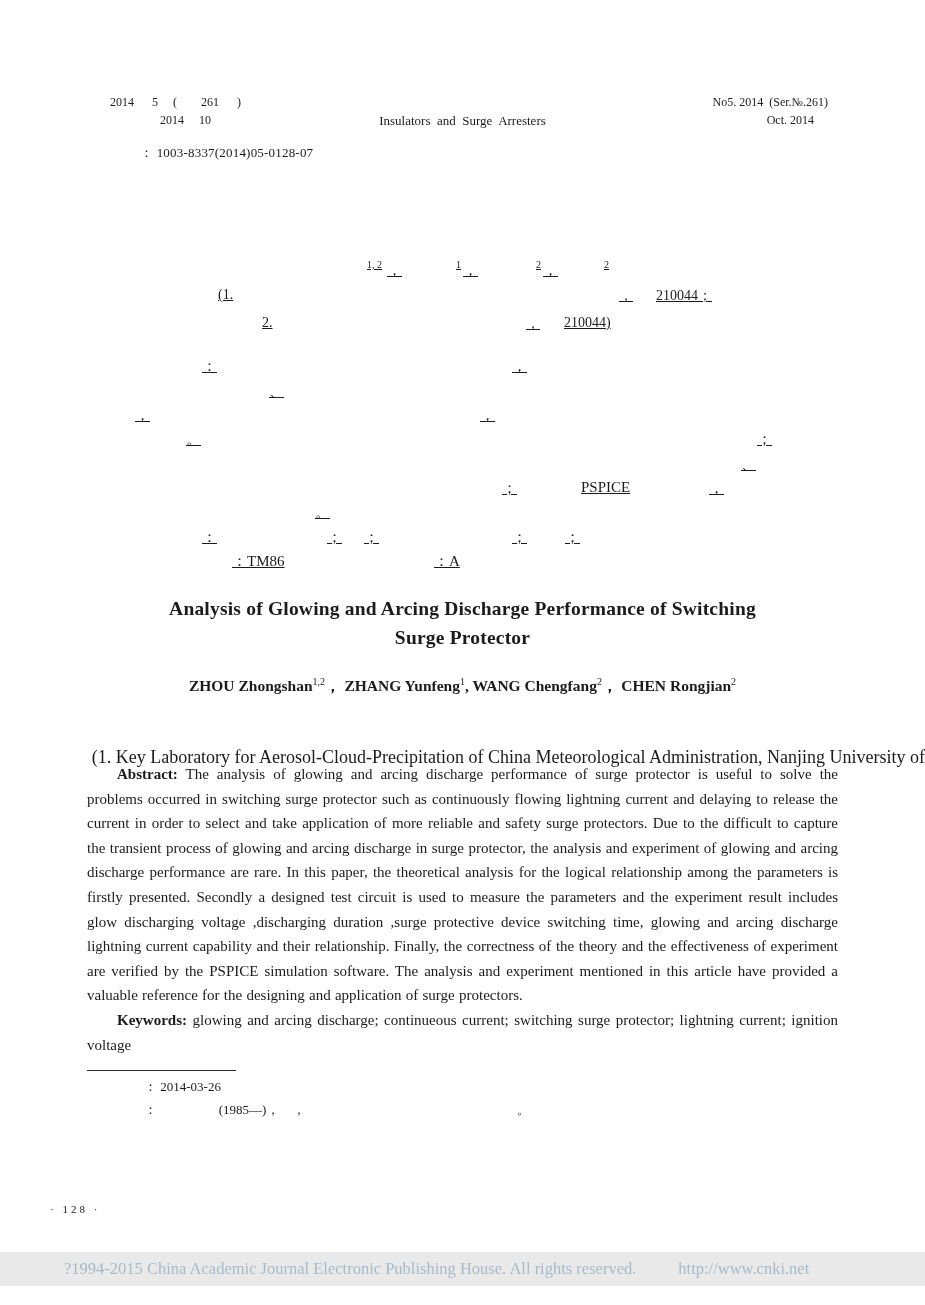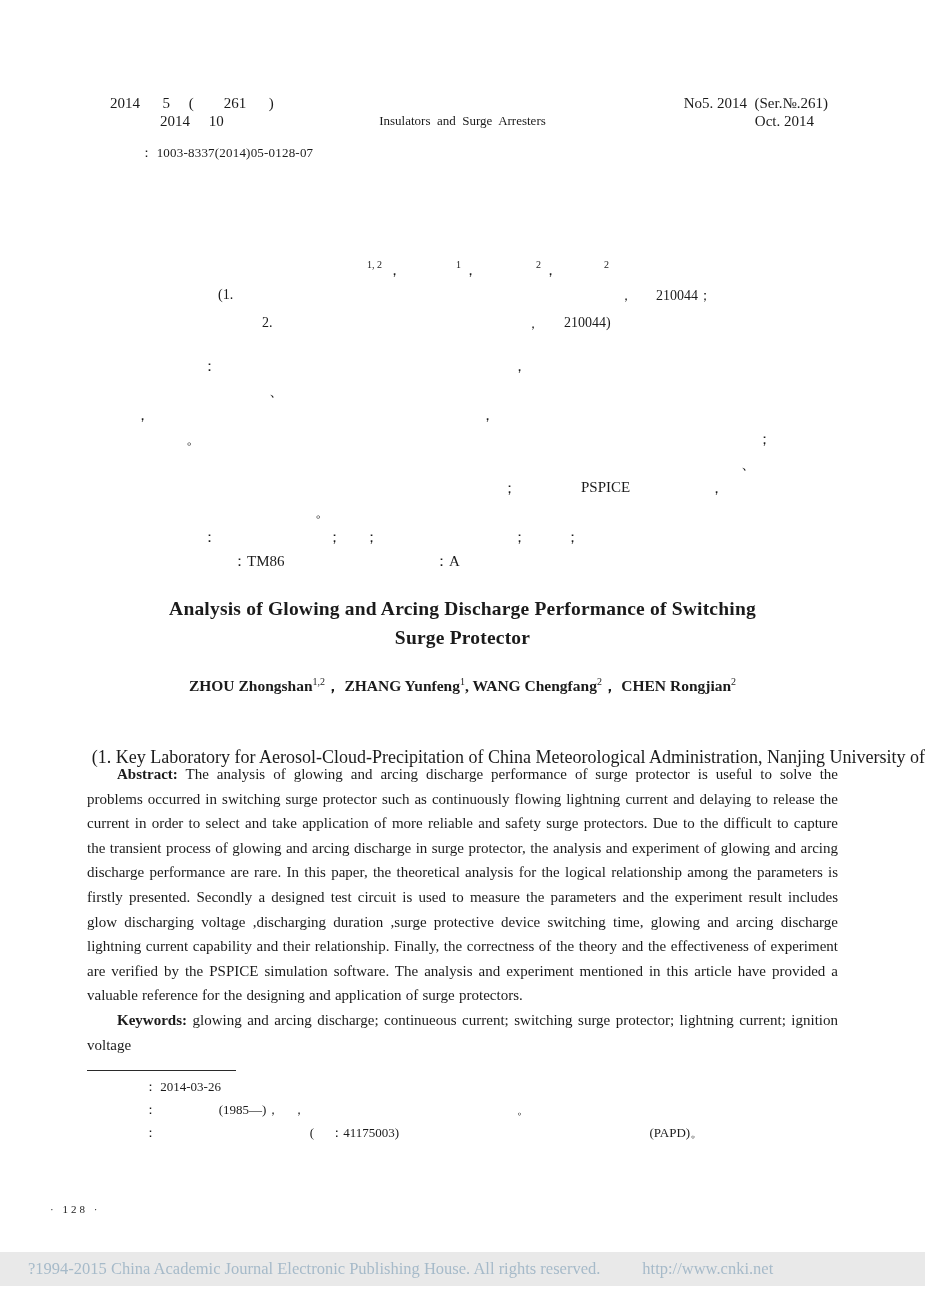--- a/index.html
+++ b/index.html
@@ -1,36 +1,36 @@
 <!DOCTYPE html>
 <html><head>
 <meta charset="utf-8">
 <style>
   * { margin:0; padding:0; box-sizing:border-box; }
   html,body { background:#ffffff; }
   body { font-family:"Liberation Serif","DejaVu Serif",serif; }
   .page { position:relative; width:925px; height:1305px; margin:0 auto; background:#ffffff; color:#1b1b1b; overflow:hidden; }
   .abs { position:absolute; }
   .pre { white-space:pre; }
-  .hdr { font-size:15px; }
+  .hdr { font-size:12px; }
   .hdr-sm { font-size:13px; }
   .marks-layer { position:absolute; left:0; top:0; width:100%; height:100%; pointer-events:none; }
-  .cjk-mark { position:absolute; font-size:15px; white-space:pre; color:#1b1b1b; }
+  .cjk-mark { position:absolute; font-size:15px; white-space:pre; color:#1b1b1b;text-decoration:underline; }
   .article-no { font-size:13px; letter-spacing:0.2px; }
   .title-en { width:100%; text-align:center; font-weight:bold; font-size:19.5px; line-height:29px; letter-spacing:0.2px; }
   .authors { width:100%; text-align:center; font-weight:bold; font-size:15.5px; white-space:pre; }
   .authors sup { font-size:10px; font-weight:normal; }
   .affil { width:100%; text-align:right; font-size:18px; line-height:21.8px; white-space:pre; }
   .flow { position:absolute; left:87px; top:762px; width:751px; }
   .para { font-size:15px; line-height:24.6px; text-align:justify; text-indent:30px; word-spacing:0.5px; }
   .para b { font-weight:bold; }
   .fn-rule { width:149px; height:0; border-top:1.4px solid #2a2a2a; margin-top:13px; margin-bottom:4px; }
   .fn { font-size:13px; line-height:23px; white-space:pre; padding-left:57px; }
   .pageno { font-size:11px; letter-spacing:3px; }
-  .banner { position:absolute; left:0; top:1252px; width:100%; height:34px; background:#e9e9e9; display:flex; align-items:center; }
+  .banner { position:absolute; left:0; top:1252px; width:100%; height:34px; background:#e9e9e9; display:flex; align-items:center;padding-left:36px; }
   .banner span { font-size:16.5px; color:#a6bac9; white-space:pre; }
   .banner .txt { padding-left:28px; }
   .banner .url { margin-left:42px; }
 </style>
 </head>
 <body>
 
 <div class="page">
 
   <div class="abs pre hdr" style="left:110px;top:95px">2014      5     (        261      )</div>
@@ -86,21 +86,20 @@
   <div class="abs affil" style="left:0;top:703px">
     <div>(1. Key Laboratory for Aerosol-Cloud-Precipitation of China Meteorological Administration, Nanjing University of</div>
   </div>
 
   <div class="flow">
     <p class="para"><b>Abstract:</b><span> The analysis of glowing and arcing discharge performance of surge protector is useful to solve the problems occurred in switching surge protector such as continuously flowing lightning current and delaying to release the current in order to select and take application of more reliable and safety surge protectors. Due to the difficult to capture the transient process of glowing and arcing discharge in surge protector, the analysis and experiment of glowing and arcing discharge performance are rare. In this paper, the theoretical analysis for the logical relationship among the parameters is firstly presented. Secondly a designed test circuit is used to measure the parameters and the experiment result includes glow discharging voltage ,discharging duration ,surge protective device switching time, glowing and arcing discharge lightning current capability and their relationship. Finally, the correctness of the theory and the effectiveness of experiment are verified by the PSPICE simulation software. The analysis and experiment mentioned in this article have provided a valuable reference for the designing and application of surge protectors.</span></p>
     <p class="para"><b>Keywords:</b><span> glowing and arcing discharge; continueous current; switching surge protector; lightning current; ignition voltage</span></p>
     <div class="fn-rule"></div>
     <p class="fn">： 2014-03-26</p>
     <p class="fn">：                   (1985—)，    ，                                                                 。</p>
-    <p class="fn">：                                               (     ：41175003)                                                                             (PAPD)。</p>
   </div>
 
   <div class="abs pageno" style="left:50px;top:1203px">· 128 ·</div>
 
   <div class="banner">
     <span class="txt">?1994-2015 China Academic Journal Electronic Publishing House. All rights reserved.</span>
     <span class="url">http://www.cnki.net</span>
   </div>
 
 </div>

